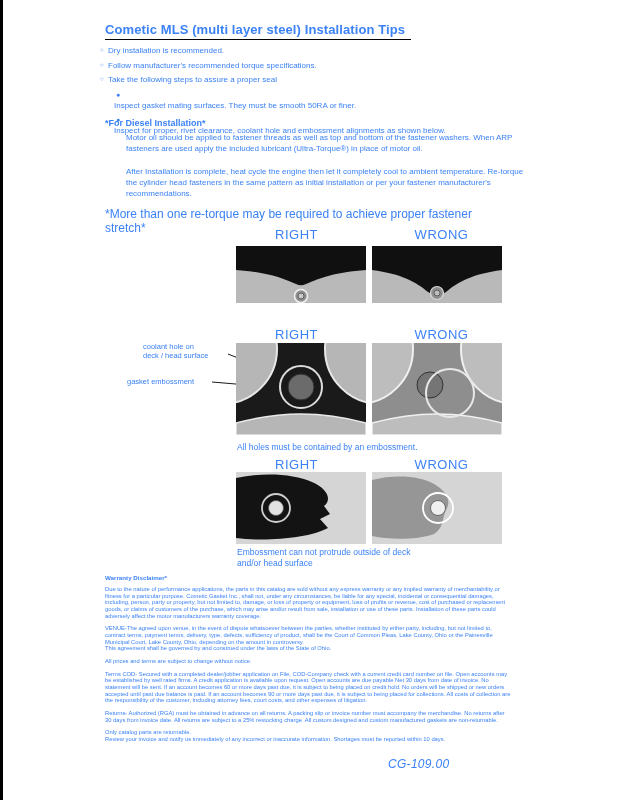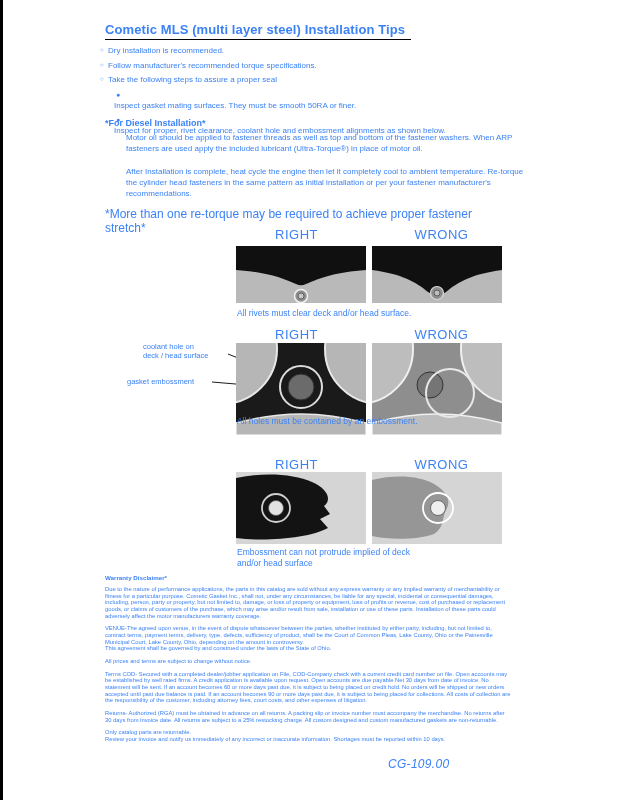--- a/index.html
+++ b/index.html
@@ -94,21 +94,20 @@
       <circle cx="65" cy="50" r="6.5" fill="#8f8f8f" stroke="#f0f0f0" stroke-width="1.6"></circle>
       <circle cx="65" cy="50" r="3" fill="#c9c9c9" stroke="#4a4a4a" stroke-width="0.8"></circle>
     </svg>
     <svg width="130" height="57" viewBox="0 0 130 57">
       <rect width="130" height="57" fill="#b9b9b9"></rect>
       <path d="M0,0 H130 V24 C100,28 86,36 74,46 Q65,53 56,46 C44,36 30,28 0,24 Z" fill="#101010"></path>
       <circle cx="65" cy="47" r="6.5" fill="#8f8f8f" stroke="#d8d8d8" stroke-width="1.2"></circle>
       <circle cx="65" cy="47" r="3" fill="#bdbdbd" stroke="#4a4a4a" stroke-width="0.8"></circle>
     </svg>
   </div>
-  <div class="dg-caption" style="top:308px">All rivets must clear deck and/or head surface.</div>
 
   <div class="dg-labels" style="top:327px">
     <span class="dg-label">RIGHT</span>
     <span class="dg-label">WRONG</span>
   </div>
   <div class="callout pre callout-coolant">coolant hole on
 deck / head surface</div>
   <div class="callout callout-emboss">gasket embossment</div>
   <svg class="callout-lines" viewBox="0 0 110 60">
     <line x1="33" y1="14" x2="73" y2="30" stroke="#000" stroke-width="0.9"></line>
@@ -125,41 +124,41 @@
     </svg>
     <svg width="130" height="92" viewBox="0 0 130 92">
       <rect width="130" height="92" fill="#8e8e8e"></rect>
       <circle cx="-14" cy="6" r="55" fill="#bdbdbd" stroke="#f0f0f0" stroke-width="2"></circle>
       <circle cx="144" cy="6" r="55" fill="#bdbdbd" stroke="#f0f0f0" stroke-width="2"></circle>
       <path d="M0,80 C45,68 85,68 130,80 L130,92 L0,92 Z" fill="#bdbdbd" stroke="#f0f0f0" stroke-width="1.5"></path>
       <circle cx="58" cy="42" r="13" fill="#757575" stroke="#333333" stroke-width="1"></circle>
       <circle cx="78" cy="50" r="24" fill="none" stroke="#e8e8e8" stroke-width="2"></circle>
     </svg>
   </div>
-  <div class="dg-caption" style="top:416px">All holes must be contained by an embossment.</div>
+  <div class="dg-caption" style="top:442px">All holes must be contained by an embossment.</div>
 
   <div class="dg-labels" style="top:457px">
     <span class="dg-label">RIGHT</span>
     <span class="dg-label">WRONG</span>
   </div>
   <div class="dg-panels" style="top:472px">
     <svg width="130" height="72" viewBox="0 0 130 72">
       <rect width="130" height="72" fill="#d5d5d5"></rect>
       <path d="M0,6 C28,0 58,2 76,10 C92,17 96,28 88,34 L94,42 L84,47 L92,56 C74,66 30,70 0,66 Z" fill="#131313"></path>
       <circle cx="40" cy="36" r="14" fill="none" stroke="#cfcfcf" stroke-width="1.8"></circle>
       <circle cx="40" cy="36" r="7.5" fill="#e2e2e2" stroke="#555555" stroke-width="0.8"></circle>
     </svg>
     <svg width="130" height="72" viewBox="0 0 130 72">
       <rect width="130" height="72" fill="#d5d5d5"></rect>
       <path d="M0,8 C24,2 48,4 62,12 C74,19 80,28 74,38 C70,46 72,56 62,62 C44,68 18,68 0,64 Z" fill="#969696"></path>
       <circle cx="66" cy="36" r="7.5" fill="#efefef" stroke="#555555" stroke-width="0.8"></circle>
       <circle cx="66" cy="36" r="15" fill="none" stroke="#ffffff" stroke-width="1.8"></circle>
     </svg>
   </div>
-  <div class="dg-caption pre" style="top:547px">Embossment can not protrude implied of deck
+  <div class="dg-caption pre" style="top:547px">Embossment can not protrude outside of deck
 and/or head surface</div>
 
   <div class="disclaimer">
     <div class="dh">Warranty Disclaimer*</div>
     <p>Due to the nature of performance applications, the parts in this catalog are sold without any express warranty or any implied warranty of merchantability or fitness for a particular purpose.  Cometic Gasket Inc., shall not, under any circumstances, be liable for any special, incidental or consequential damages, including, person, party or property, but not limited to, damage, or loss of property or equipment, loss of profits or revenue, cost of purchased or replacement goods, or claims of customers of the purchase, which may arise and/or result from sale, installation or use of these parts.  Installation of these parts could adversely affect the motor manufacturers warranty coverage.</p>
     <p>VENUE-The agreed upon venue, in the event of dispute whatsoever between the parties, whether instituted by either party, including, but not limited to, contract terms, payment terms, delivery, type, defects, sufficiency of product, shall be the Court of Common Pleas, Lake County, Ohio or the Painesville Municipal Court, Lake County, Ohio, depending on the amount in controversy.
 This agreement shall be governed by and construed under the laws of the State of Ohio.</p>
     <p>All prices and terms are subject to change without notice.</p>
     <p>Terms COD- Secured with a completed dealer/jobber application on File, COD-Company check with a current credit card number on file.  Open accounts may be established by well rated firms.  A credit application is available upon request.  Open accounts are due payable Net 30 days from date of invoice.  No statement will be sent.  If an account becomes 60 or more days past due, it is subject to being placed on credit hold.  No orders will be shipped or new orders accepted until past due balance is paid.  If an account becomes 90 or more days past due, it is subject to being placed for collections.  All costs of collection are the responsibility of the customer, including attorney fees, court costs, and other expenses of litigation.</p>
     <p>Returns- Authorized (RGA) must be obtained in advance on all returns.  A packing slip or invoice number must accompany the merchandise.  No returns after 30 days from invoice date.  All returns are subject to a 25% restocking charge.  All custom designed and custom manufactured gaskets are non-returnable.</p>

